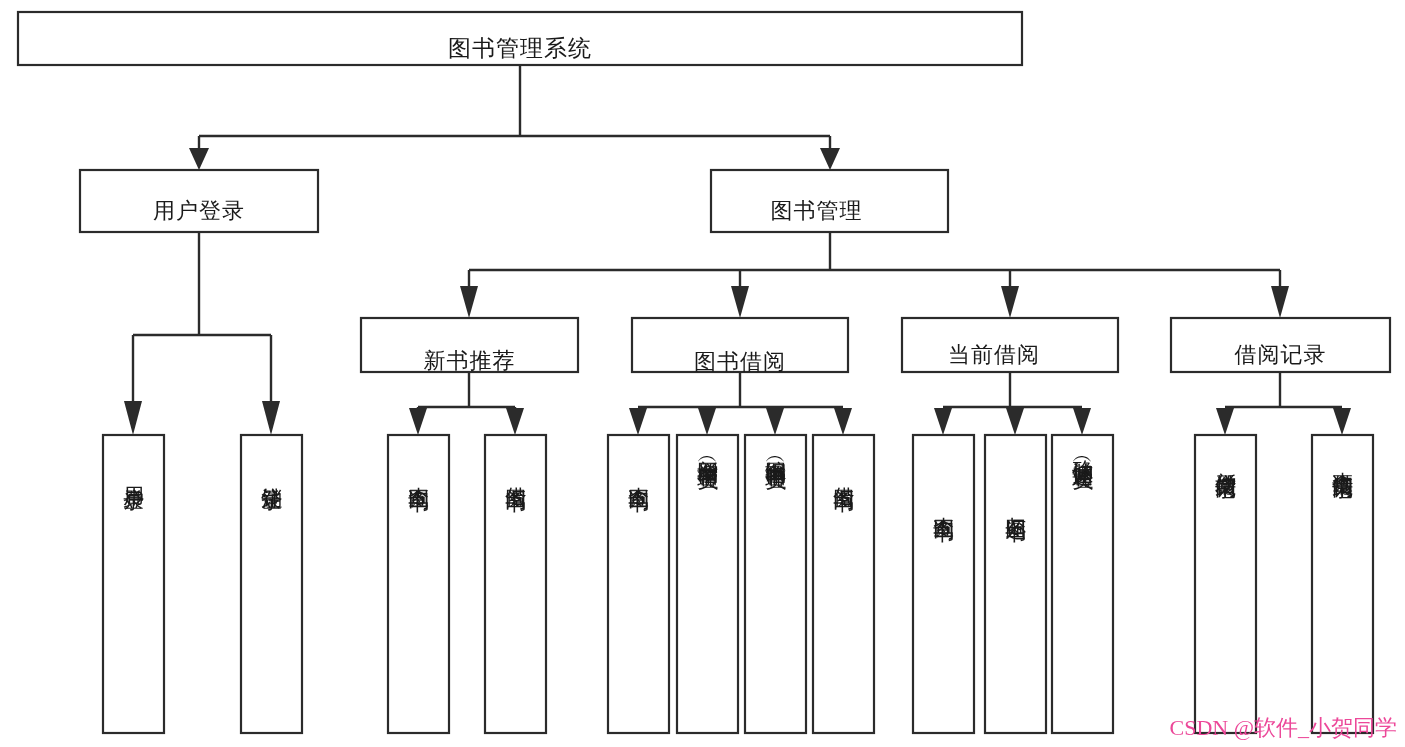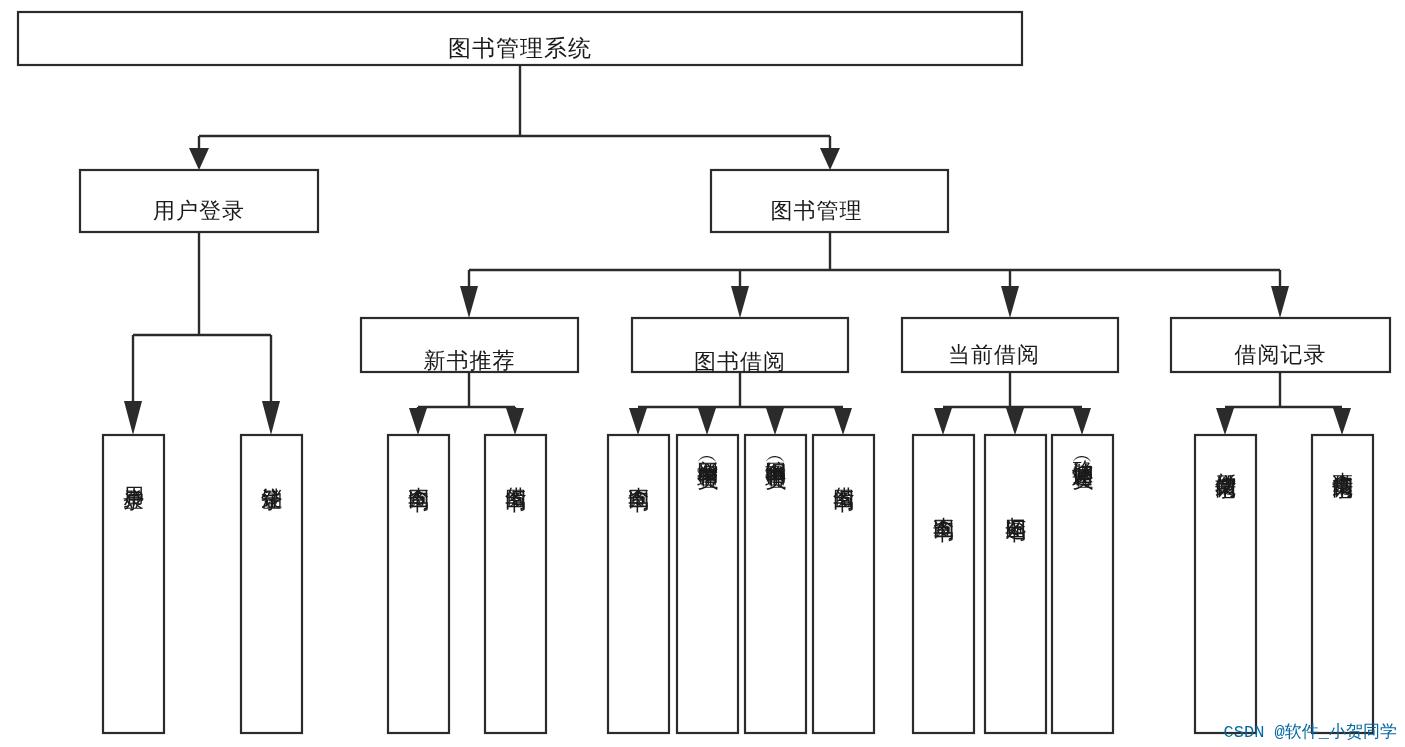--- a/index.html
+++ b/index.html
@@ -71,23 +71,23 @@
     white-space: nowrap;
     margin-top: 20px;
   }
   .root-label-text {
     font-size: 23px;
   }
   .watermark {
     position: absolute;
     right: 8px;
     bottom: 4px;
-    font-family: Liberation Mono, monospace;
-    font-size: 17px;
-    color: #0369a1;
+    font-family: Liberation Serif, serif;
+    font-size: 22px;
+    color: #ec4899;
     white-space: nowrap;
     pointer-events: none;
   }
 </style>
 </head>
 <body>
 
 <div id="diagram-root">
 
   <svg class="diagram-canvas" viewBox="0 0 1405 747" xmlns="http://www.w3.org/2000/svg">

